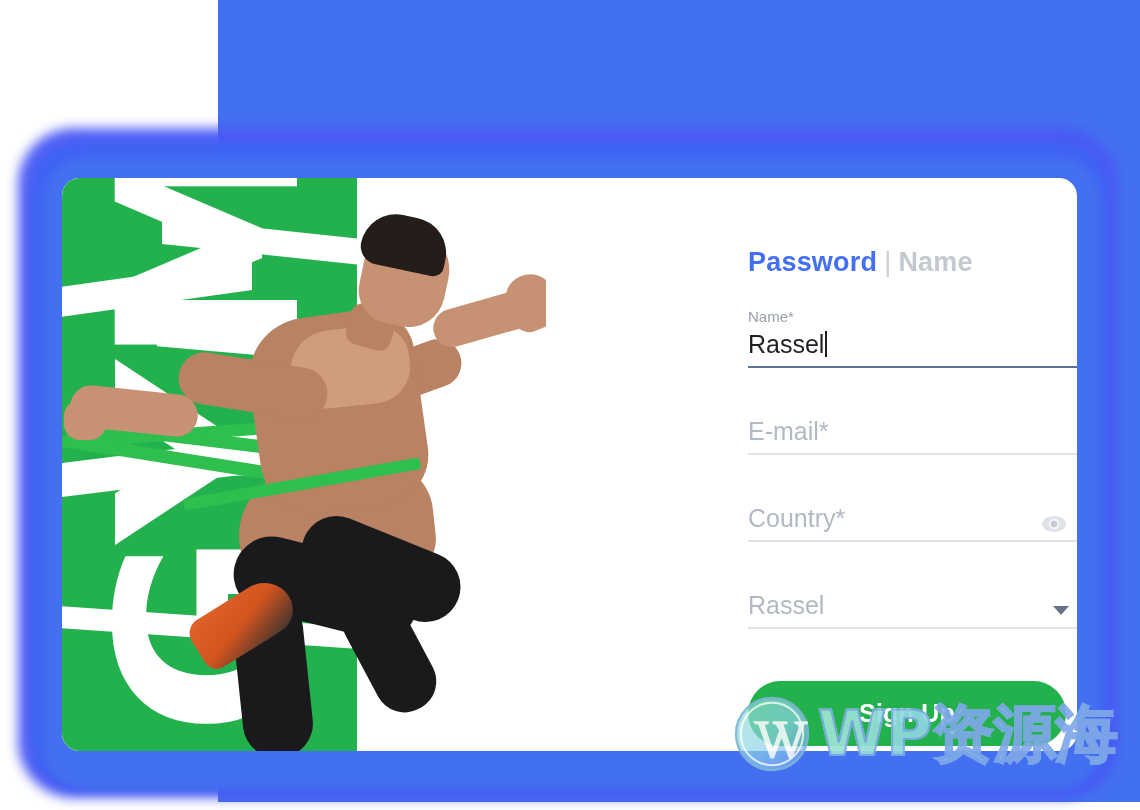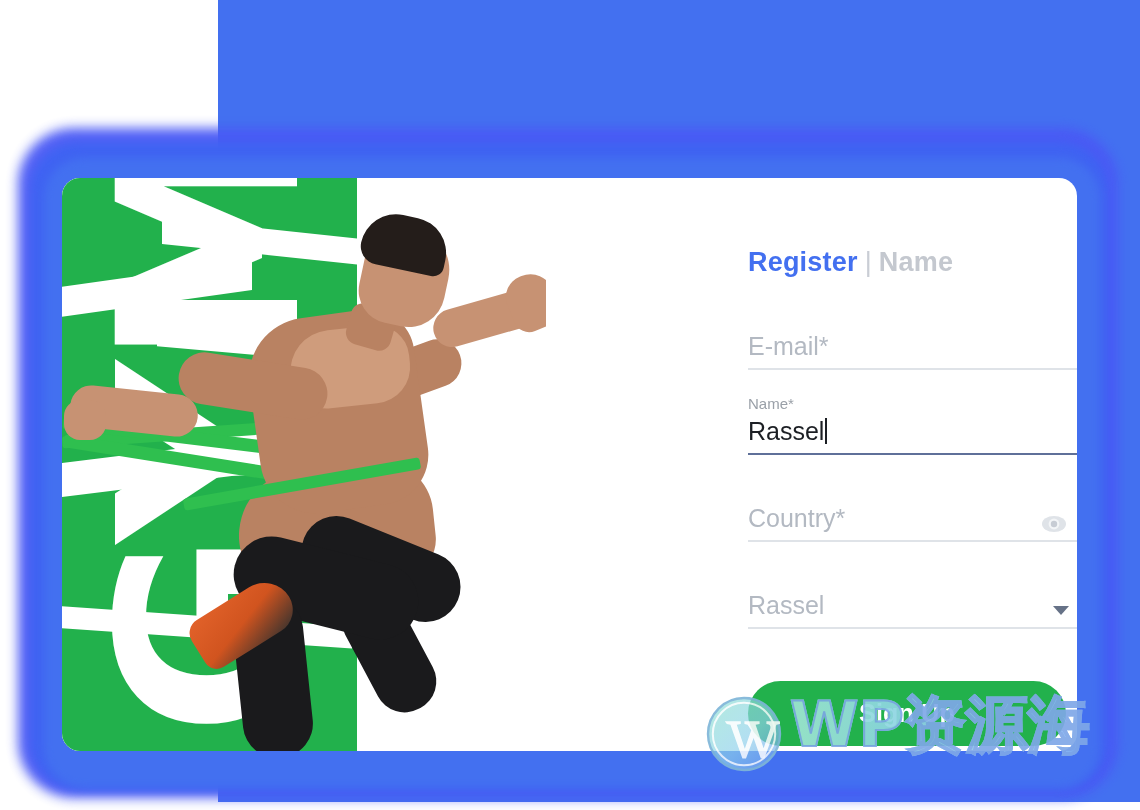--- a/index.html
+++ b/index.html
@@ -217,22 +217,22 @@
     border: none; border-radius: 33px;
     color: #ffffff; font-size: 25px; font-weight: 700;
     font-family: "Liberation Sans", sans-serif;
     cursor: pointer;
     letter-spacing: .2px;
   }
 
   
   .watermark {
     position: absolute;
-    left: 704px; top: 694px;
-    display: flex; align-items: flex-start;
+    left: 732px; top: 694px;
+    display: flex; align-items: center;
     pointer-events: none;
     opacity: .92;
   }
   .wm-logo { width: 80px; height: 80px; flex: none; }
   .wm-text {
     font-family: "DejaVu Sans", sans-serif;
     font-size: 62px; font-weight: 700;
     margin-left: 6px; line-height: 1;
     color: transparent;
     -webkit-text-stroke: 2px #7fa8e8;
@@ -289,32 +289,32 @@
         <div class="shoe"></div>
       </div>
 
       <div class="band b4"></div>
     </div>
 
     <div class="form-panel">
       <div class="form-inner">
 
         <div class="tabs">
-          <span class="tab-register">Register</span><span class="tab-sep">|</span><span class="tab-login">Name</span>
-        </div>
-
-        <div class="field">
-          <div class="field-ph">E-mail*</div>
-          <div class="underline"></div>
+          <span class="tab-register">Password</span><span class="tab-sep">|</span><span class="tab-login">Name</span>
         </div>
 
         <div class="field">
           <div class="field-label">Name*</div>
           <div class="field-value"><span>Rassel</span><span class="caret"></span></div>
           <div class="underline active"></div>
+        </div>
+
+        <div class="field">
+          <div class="field-ph">E-mail*</div>
+          <div class="underline"></div>
         </div>
 
         <div class="field">
           <div class="field-ph">Country*</div>
           <svg class="eye-icon" viewBox="0 0 26 18">
             <ellipse cx="13" cy="9" rx="12" ry="8" fill="#dfe3e8"></ellipse>
             <circle cx="13" cy="9" r="5.4" fill="#f3f5f7"></circle>
             <circle cx="13" cy="9" r="3.2" fill="#c7ccd4"></circle>
           </svg>
           <div class="underline"></div>

